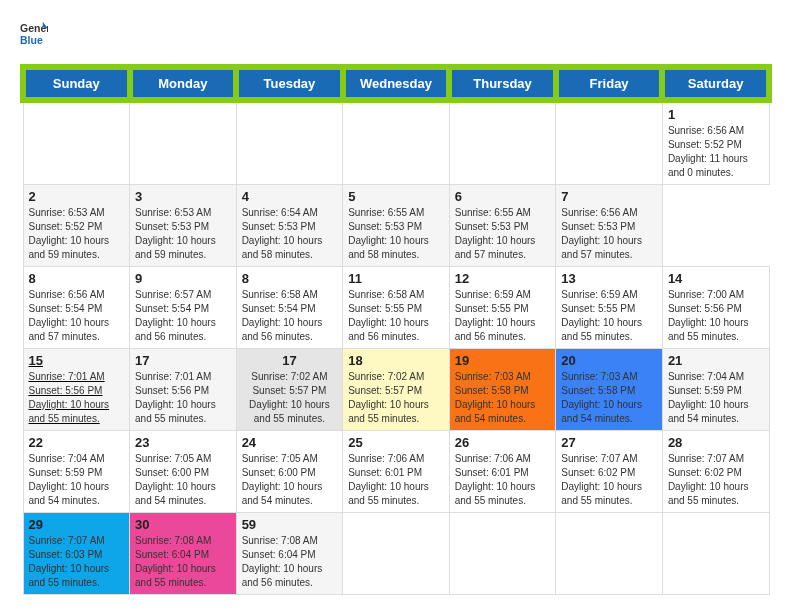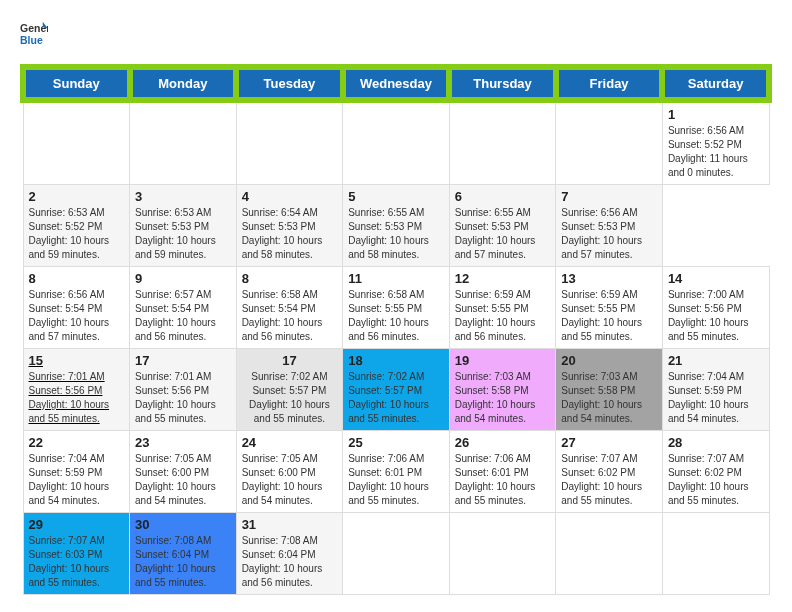--- a/index.html
+++ b/index.html
@@ -131,37 +131,37 @@
         <td><span class="day-number">8</span><span class="day-info">Sunrise: 6:58 AM<br>Sunset: 5:54 PM<br>Daylight: 10 hours and 56 minutes.</span></td>
         <td><span class="day-number">11</span><span class="day-info">Sunrise: 6:58 AM<br>Sunset: 5:55 PM<br>Daylight: 10 hours and 56 minutes.</span></td>
         <td><span class="day-number">12</span><span class="day-info">Sunrise: 6:59 AM<br>Sunset: 5:55 PM<br>Daylight: 10 hours and 56 minutes.</span></td>
         <td><span class="day-number">13</span><span class="day-info">Sunrise: 6:59 AM<br>Sunset: 5:55 PM<br>Daylight: 10 hours and 55 minutes.</span></td>
         <td><span class="day-number">14</span><span class="day-info">Sunrise: 7:00 AM<br>Sunset: 5:56 PM<br>Daylight: 10 hours and 55 minutes.</span></td>
       </tr>
       <tr>
         <td style="background-color: rgb(245, 245, 245); text-decoration: underline;"><span class="day-number">15</span><span class="day-info">Sunrise: 7:01 AM<br>Sunset: 5:56 PM<br>Daylight: 10 hours and 55 minutes.</span></td>
         <td style="background-color: rgb(245, 245, 245);"><span class="day-number">17</span><span class="day-info">Sunrise: 7:01 AM<br>Sunset: 5:56 PM<br>Daylight: 10 hours and 55 minutes.</span></td>
         <td style="background-color: #e5e5e5; text-align: center;"><span class="day-number">17</span><span class="day-info">Sunrise: 7:02 AM<br>Sunset: 5:57 PM<br>Daylight: 10 hours and 55 minutes.</span></td>
-        <td style="background-color: #0ea5e9;"><span class="day-number">18</span><span class="day-info">Sunrise: 7:02 AM<br>Sunset: 5:57 PM<br>Daylight: 10 hours and 55 minutes.</span></td>
-        <td style="background-color: #f0abfc; margin-top: 14px;"><span class="day-number">19</span><span class="day-info">Sunrise: 7:03 AM<br>Sunset: 5:58 PM<br>Daylight: 10 hours and 54 minutes.</span></td>
-        <td style="background-color: #a3a3a3;"><span class="day-number">20</span><span class="day-info">Sunrise: 7:03 AM<br>Sunset: 5:58 PM<br>Daylight: 10 hours and 54 minutes.</span></td>
+        <td style="background-color: #fef9c3;"><span class="day-number">18</span><span class="day-info">Sunrise: 7:02 AM<br>Sunset: 5:57 PM<br>Daylight: 10 hours and 55 minutes.</span></td>
+        <td style="background-color: #f97316; margin-top: 14px;"><span class="day-number">19</span><span class="day-info">Sunrise: 7:03 AM<br>Sunset: 5:58 PM<br>Daylight: 10 hours and 54 minutes.</span></td>
+        <td style="background-color: #3b82f6;"><span class="day-number">20</span><span class="day-info">Sunrise: 7:03 AM<br>Sunset: 5:58 PM<br>Daylight: 10 hours and 54 minutes.</span></td>
         <td style="background-color: rgb(245, 245, 245);"><span class="day-number">21</span><span class="day-info">Sunrise: 7:04 AM<br>Sunset: 5:59 PM<br>Daylight: 10 hours and 54 minutes.</span></td>
       </tr>
       <tr>
         <td><span class="day-number">22</span><span class="day-info">Sunrise: 7:04 AM<br>Sunset: 5:59 PM<br>Daylight: 10 hours and 54 minutes.</span></td>
         <td><span class="day-number">23</span><span class="day-info">Sunrise: 7:05 AM<br>Sunset: 6:00 PM<br>Daylight: 10 hours and 54 minutes.</span></td>
         <td><span class="day-number">24</span><span class="day-info">Sunrise: 7:05 AM<br>Sunset: 6:00 PM<br>Daylight: 10 hours and 54 minutes.</span></td>
         <td><span class="day-number">25</span><span class="day-info">Sunrise: 7:06 AM<br>Sunset: 6:01 PM<br>Daylight: 10 hours and 55 minutes.</span></td>
         <td><span class="day-number">26</span><span class="day-info">Sunrise: 7:06 AM<br>Sunset: 6:01 PM<br>Daylight: 10 hours and 55 minutes.</span></td>
         <td><span class="day-number">27</span><span class="day-info">Sunrise: 7:07 AM<br>Sunset: 6:02 PM<br>Daylight: 10 hours and 55 minutes.</span></td>
         <td><span class="day-number">28</span><span class="day-info">Sunrise: 7:07 AM<br>Sunset: 6:02 PM<br>Daylight: 10 hours and 55 minutes.</span></td>
       </tr>
       <tr>
         <td style="background-color: #0ea5e9;"><span class="day-number">29</span><span class="day-info">Sunrise: 7:07 AM<br>Sunset: 6:03 PM<br>Daylight: 10 hours and 55 minutes.</span></td>
-        <td style="background-color: #3b82f6;"><span class="day-number">30</span><span class="day-info">Sunrise: 7:08 AM<br>Sunset: 6:04 PM<br>Daylight: 10 hours and 55 minutes.</span></td>
-        <td style="background-color: rgb(245, 245, 245);"><span class="day-number">31</span><span class="day-info">Sunrise: 7:08 AM<br>Sunset: 6:04 PM<br>Daylight: 10 hours and 56 minutes.</span></td>
+        <td style="background-color: #ec4899;"><span class="day-number">30</span><span class="day-info">Sunrise: 7:08 AM<br>Sunset: 6:04 PM<br>Daylight: 10 hours and 55 minutes.</span></td>
+        <td style="background-color: rgb(245, 245, 245);"><span class="day-number">59</span><span class="day-info">Sunrise: 7:08 AM<br>Sunset: 6:04 PM<br>Daylight: 10 hours and 56 minutes.</span></td>
         <td class="empty-cell"></td>
         <td class="empty-cell"></td>
         <td class="empty-cell"></td>
         <td class="empty-cell"></td>
       </tr>
     </tbody>
 </table>
 
 </body></html>

